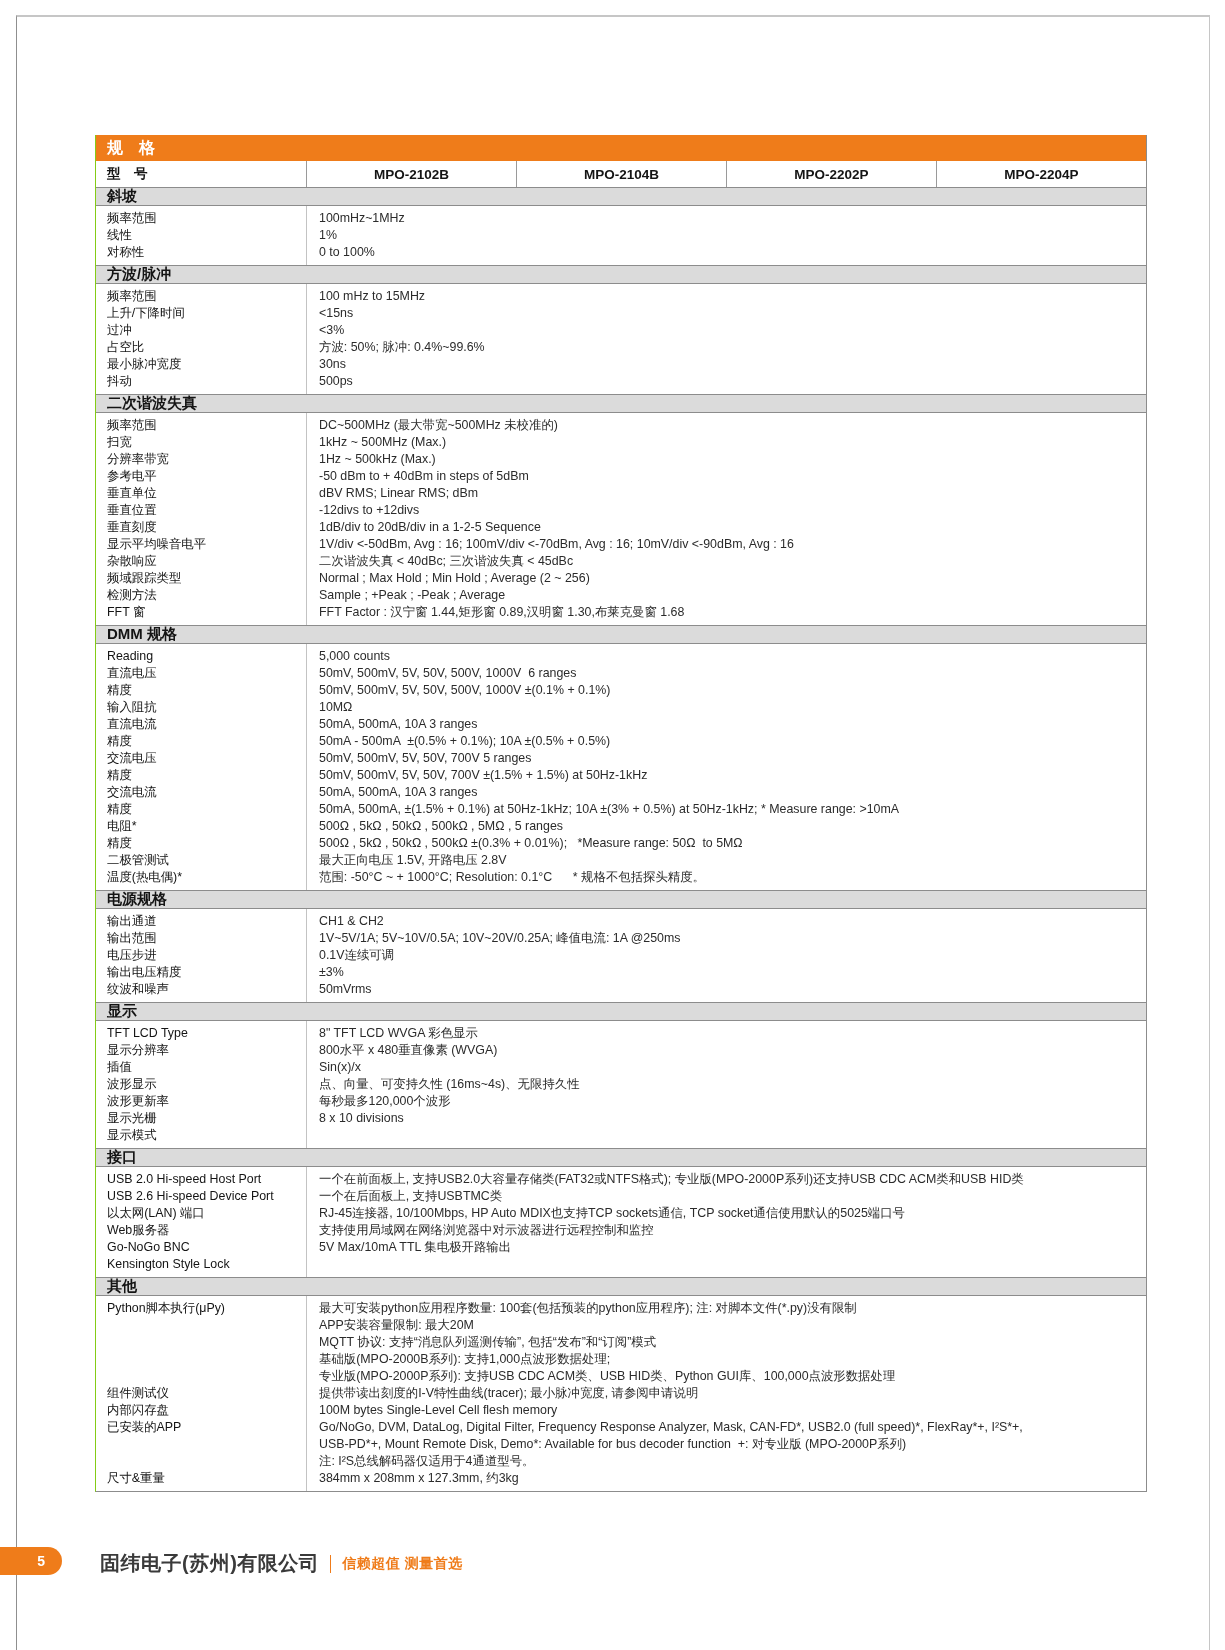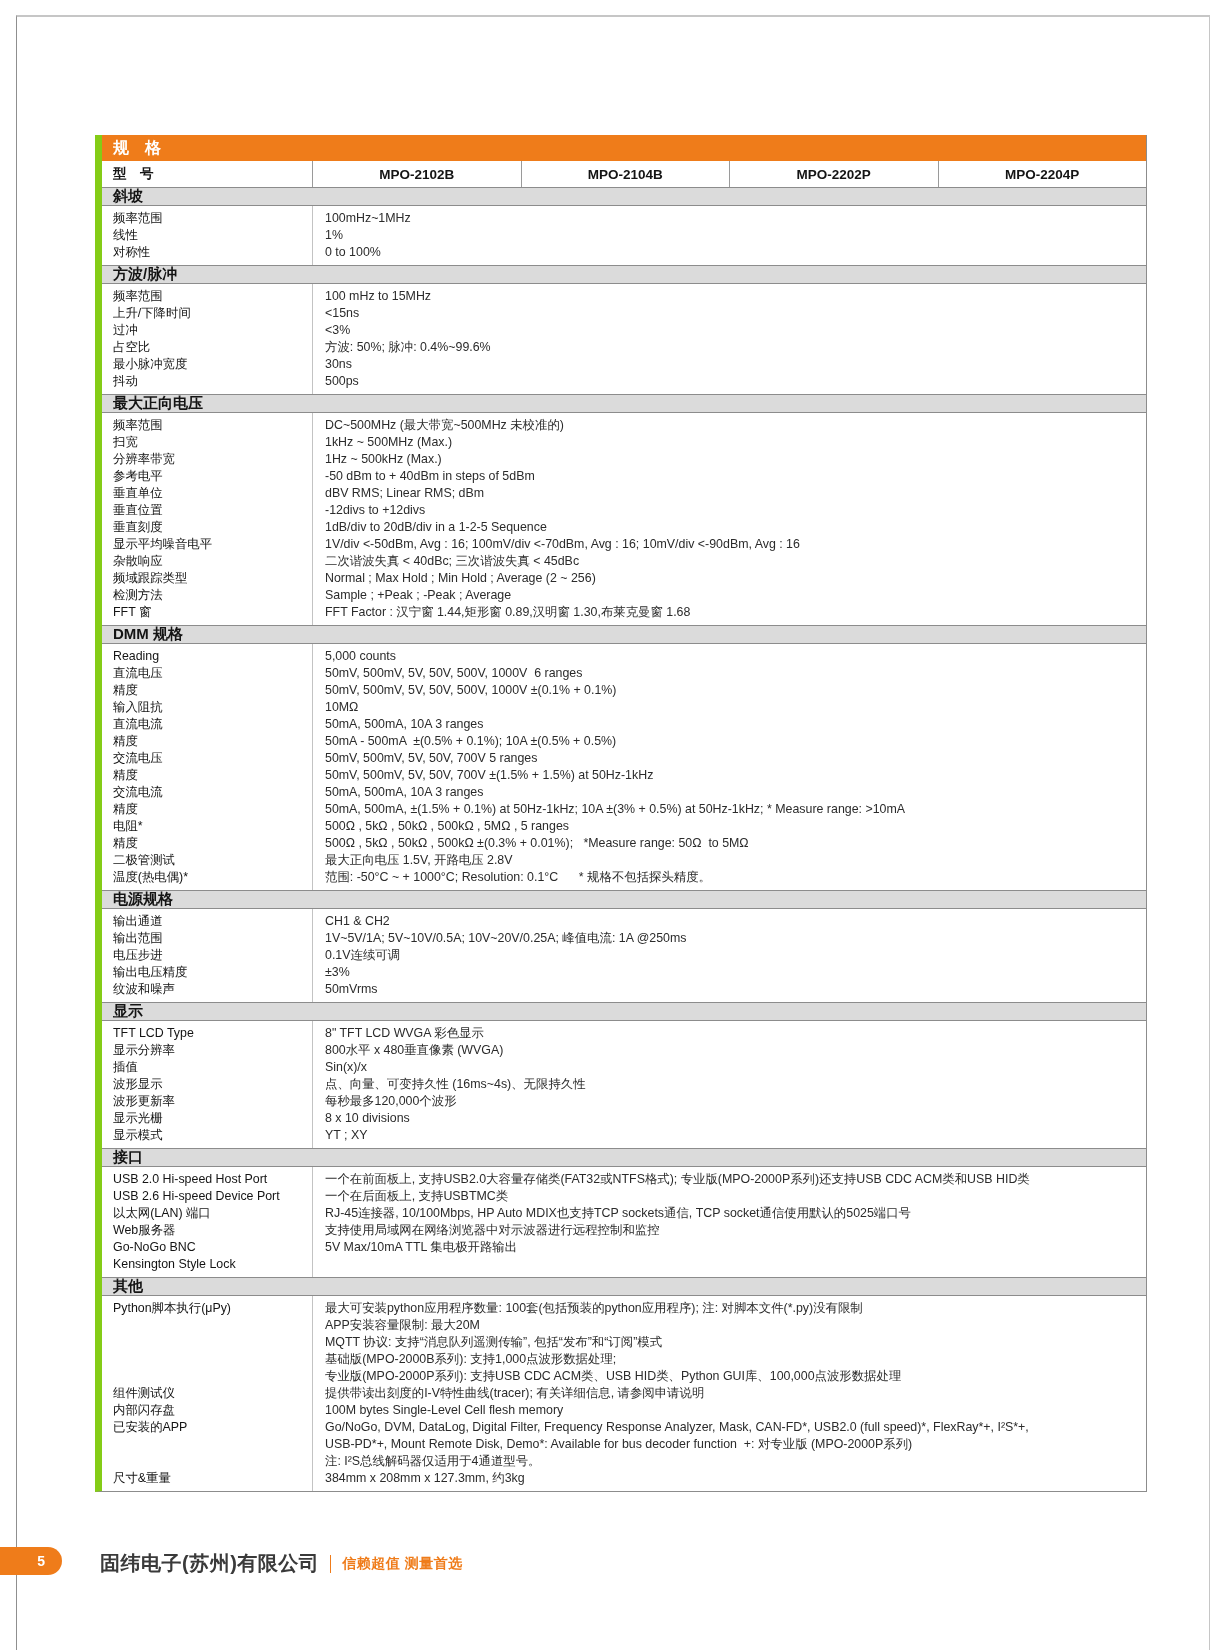--- a/index.html
+++ b/index.html
@@ -3,21 +3,21 @@
 <meta charset="utf-8">
 <style>
   html,body{margin:0;padding:0;background:#ffffff;}
   .page{position:relative;width:1225px;height:1650px;background:#fff;
         font-family:"Liberation Sans", sans-serif;overflow:hidden;}
   .page-frame{position:absolute;left:16px;top:15px;right:15px;bottom:0;
         border-left:1px solid #8f8f8f;border-top:2px solid #c6c6c6;border-right:1px solid #c6c6c6;
         pointer-events:none;}
   
   .spec-table{position:absolute;left:95px;top:135px;width:1052px;box-sizing:border-box;
-        border-left:7px solid #84cc16;border-right:1px solid #8c8c8c;border-bottom:1px solid #8c8c8c;}
+        border-left:1px solid #84cc16;border-right:1px solid #8c8c8c;border-bottom:1px solid #8c8c8c;}
   .title-bar{height:26px;background:var(--accent,#EF7C1A);color:#fff;font-weight:bold;
         font-size:16px;display:flex;align-items:center;padding-left:11px;}
   .model-row{display:flex;height:26px;align-items:stretch;font-weight:bold;
         font-size:13.5px;color:#141414;}
   .model-label{flex:0 0 210px;display:flex;align-items:center;padding-left:11px;box-sizing:border-box;}
   .model-cell{flex:1;display:flex;align-items:center;justify-content:center;
         border-left:1px solid #9a9a9a;}
   .section-bar{height:17px;background:#dbdbdb;border-top:1px solid #8c8c8c;border-bottom:1px solid #8c8c8c;
         font-weight:bold;font-size:15px;color:#141414;display:flex;align-items:center;padding-left:11px;}
   .section-body{position:relative;padding:4px 0;}
@@ -109,21 +109,21 @@
               <div class="value-line">30ns</div>
             </div>
           </div>
           <div class="spec-row">
             <div class="row-label">抖动</div>
             <div class="row-value">
               <div class="value-line">500ps</div>
             </div>
           </div>
         </div>
-        <div class="section-bar">最大正向电压</div>
+        <div class="section-bar">二次谐波失真</div>
         <div class="section-body">
           <div class="spec-row">
             <div class="row-label">频率范围</div>
             <div class="row-value">
               <div class="value-line">DC~500MHz (最大带宽~500MHz 未校准的)</div>
             </div>
           </div>
           <div class="spec-row">
             <div class="row-label">扫宽</div>
             <div class="row-value">
@@ -344,23 +344,20 @@
             </div>
           </div>
           <div class="spec-row">
             <div class="row-label">显示光栅</div>
             <div class="row-value">
               <div class="value-line">8 x 10 divisions</div>
             </div>
           </div>
           <div class="spec-row">
             <div class="row-label">显示模式</div>
-            <div class="row-value">
-              <div class="value-line">YT ; XY</div>
-            </div>
           </div>
         </div>
         <div class="section-bar">接口</div>
         <div class="section-body">
           <div class="spec-row">
             <div class="row-label">USB 2.0 Hi-speed Host Port</div>
             <div class="row-value">
               <div class="value-line">一个在前面板上, 支持USB2.0大容量存储类(FAT32或NTFS格式); 专业版(MPO-2000P系列)还支持USB CDC ACM类和USB HID类</div>
             </div>
           </div>
@@ -400,21 +397,21 @@
               <div class="value-line">最大可安装python应用程序数量: 100套(包括预装的python应用程序); 注: 对脚本文件(*.py)没有限制</div>
               <div class="value-line">APP安装容量限制: 最大20M</div>
               <div class="value-line">MQTT 协议: 支持“消息队列遥测传输”, 包括“发布”和“订阅”模式</div>
               <div class="value-line">基础版(MPO-2000B系列): 支持1,000点波形数据处理;</div>
               <div class="value-line">专业版(MPO-2000P系列): 支持USB CDC ACM类、USB HID类、Python GUI库、100,000点波形数据处理</div>
             </div>
           </div>
           <div class="spec-row">
             <div class="row-label">组件测试仪</div>
             <div class="row-value">
-              <div class="value-line">提供带读出刻度的I-V特性曲线(tracer); 有关详细信息, 请参阅申请说明</div>
+              <div class="value-line">提供带读出刻度的I-V特性曲线(tracer); 最小脉冲宽度, 请参阅申请说明</div>
             </div>
           </div>
           <div class="spec-row">
             <div class="row-label">内部闪存盘</div>
             <div class="row-value">
               <div class="value-line">100M bytes Single-Level Cell flesh memory</div>
             </div>
           </div>
           <div class="spec-row">
             <div class="row-label">已安装的APP</div>

